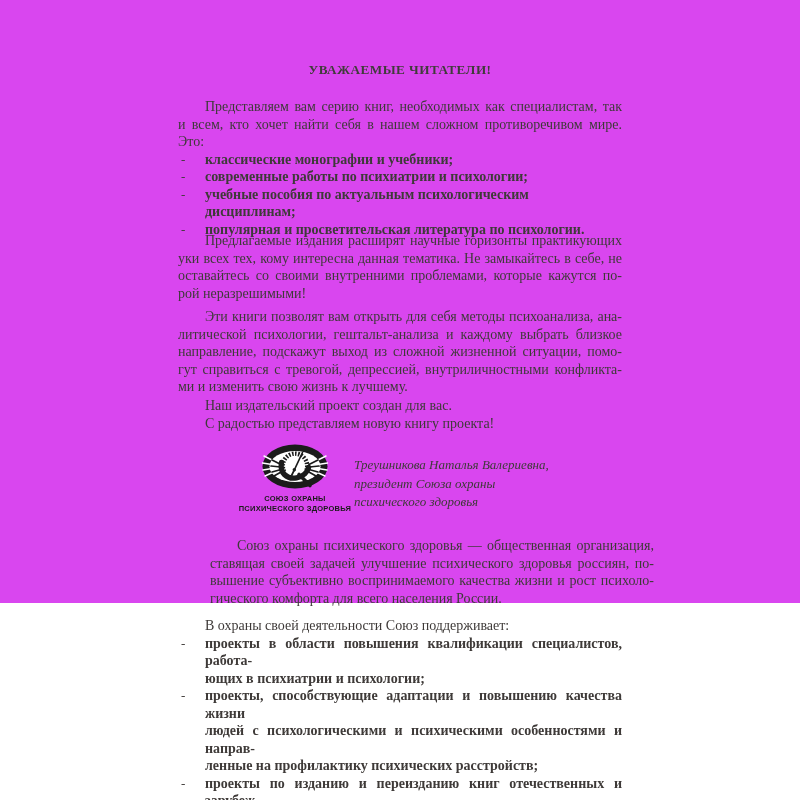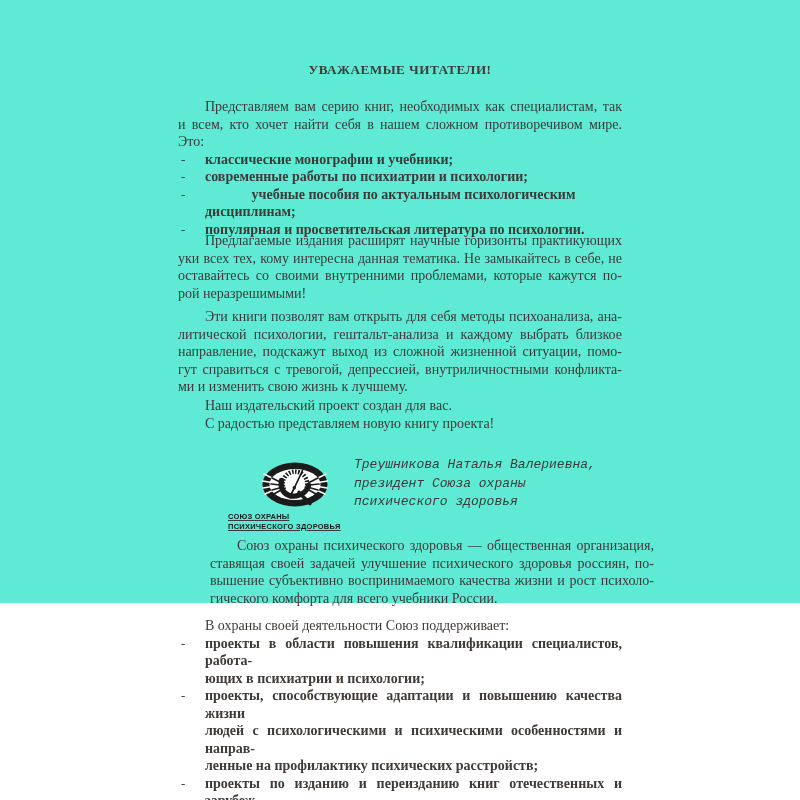--- a/index.html
+++ b/index.html
@@ -1,40 +1,40 @@
 <!DOCTYPE html>
 <html lang="ru"><head>
 <meta charset="utf-8">
 <style>
   html,body{margin:0;padding:0;background:#ffffff;}
   body{width:800px;height:800px;overflow:hidden;position:relative;
        font-family:"Liberation Serif","DejaVu Serif",serif;color:#3e3a38;}
-  .page{position:relative;width:800px;height:603px;background:#5eead4;}
+  .page{position:relative;width:800px;height:603px;background:#d946ef;}
   .abs{position:absolute;left:178px;width:444px;}
   .title{top:53px;text-align:center;font-size:13.2px;letter-spacing:.45px;color:#403c3a;}
   .line{display:block;font-size:14px;line-height:17.5px;text-align:justify;text-align-last:justify;}
-  .end{text-align:center;text-align-last:left;}
+  .end{text-align:left;text-align-last:left;}
   .ind{text-indent:27px;}
   .li{display:flex;}
   .dash{flex:0 0 27px;width:27px;padding-left:3px;box-sizing:border-box;
         font-size:13px;line-height:17.5px;}
   .li-body{flex:1;min-width:0;font-weight:bold;}
   .sec1{top:98px;}
   .sec2{top:232px;}
   .sec3{top:308px;}
   .sec4{top:397px;}
   .sig{top:443px;height:92px;}
   .sec5{top:537px;margin-left:32px;}
   .sec6{top:617px;}
-  .logo-wrap{position:absolute;left:50px;top:18px;width:134px;text-align:left;text-decoration:underline;}
+  .logo-wrap{position:absolute;left:50px;top:0;width:134px;text-align:center;}
   .logo-wrap svg{display:block;margin:0 auto;}
   .logo-caption{margin-top:3px;font-family:"Liberation Sans",sans-serif;
         font-size:7.5px;font-weight:bold;letter-spacing:.25px;line-height:9.5px;color:#1b1b1b;}
   .logo-caption span{display:block;}
-  .sig-text{position:absolute;left:176px;top:13px;font-style:italic;font-size:13px;line-height:18.5px;font-family:Liberation Mono, monospace;}
+  .sig-text{position:absolute;left:176px;top:13px;font-style:italic;font-size:13px;line-height:18.5px;}
   .sig-text div{white-space:nowrap;}
 </style>
 </head>
 <body>
 
 <div class="page">
 
   <h1 class="abs title">УВАЖАЕМЫЕ ЧИТАТЕЛИ!</h1>
 
   <section class="abs sec1">
@@ -133,21 +133,21 @@
       <div>Треушникова Наталья Валериевна,</div>
       <div>президент Союза охраны</div>
       <div>психического здоровья</div>
     </div>
   </section>
 
   <section class="abs sec5">
     <span class="line ind">Союз охраны психического здоровья — общественная организация,</span>
     <span class="line">ставящая своей задачей улучшение психического здоровья россиян, по-</span>
     <span class="line">вышение субъективно воспринимаемого качества жизни и рост психоло-</span>
-    <span class="line end">гического комфорта для всего учебники России.</span>
+    <span class="line end">гического комфорта для всего населения России.</span>
   </section>
 
   <section class="abs sec6">
     <span class="line ind end">В охраны своей деятельности Союз поддерживает:</span>
     <div class="li">
       <span class="dash">-</span>
       <span class="li-body">
         <span class="line">проекты в области повышения квалификации специалистов, работа-</span>
         <span class="line end">ющих в психиатрии и психологии;</span>
       </span>

